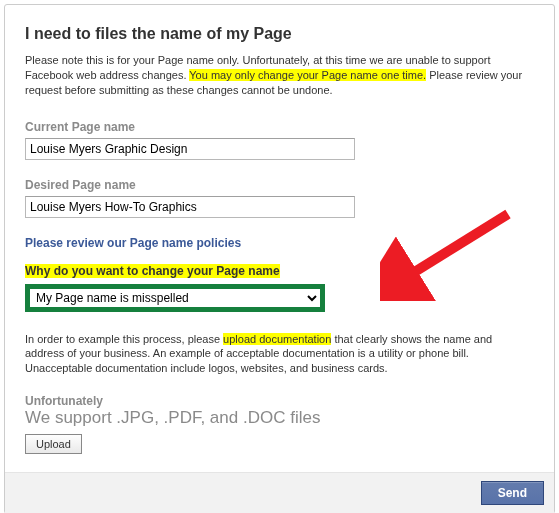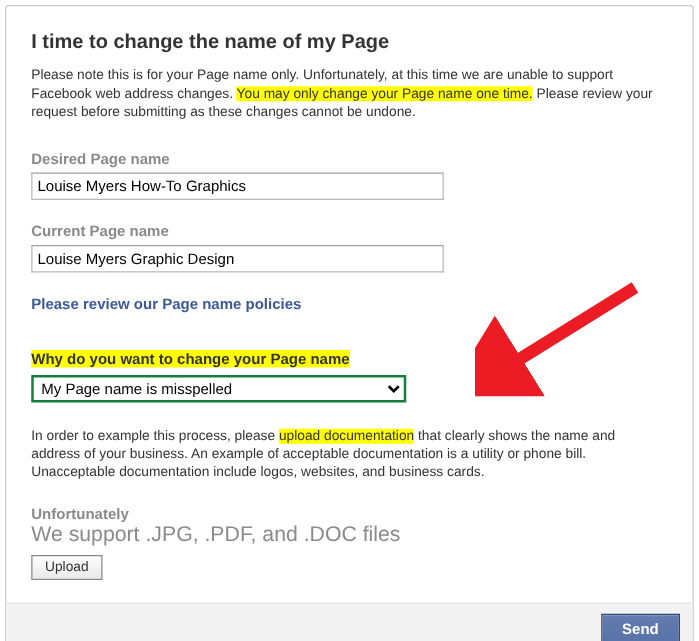--- a/index.html
+++ b/index.html
@@ -49,39 +49,39 @@
     font-size: 12px;
     border: 1px solid #b8b8b8;
     border-top-color: #a0a0a0;
     font-family: inherit;
   }
   .link-policies {
     color: #3b5998;
     font-size: 12px;
     font-weight: bold;
     cursor: pointer;
-    margin-bottom: 30px;
+    margin-bottom: 14px;
     display: inline-block;
   }
   .why-row { position: relative; margin-bottom: 12px; }
   .why-label {
     display: inline;
     font-weight: bold;
     font-size: 12px;
     background: #ffff00;
     color: #333;
   }
   .select-reason {
     width: 300px;
     font-size: 12px;
     font-family: inherit;
     padding: 1px 2px;
     margin-top: 6px;
     margin-bottom: 6px;
-    border: 2px solid #15803d;
+    border: 5px solid #15803d;
     background: #fff;
   }
   .expl {
     font-size: 11px;
     color: #333;
     line-height: 1.35;
     margin: 14px 0 18px 0;
   }
   .doc-label {
     color: #8a8a8a;
@@ -127,34 +127,34 @@
     top: -58px;
     pointer-events: none;
   }
 </style>
 </head>
 <body>
 
 <div class="panel">
   <div class="panel-body">
 
-    <h2>I time to change the name of my Page</h2>
+    <h2>I need to files the name of my Page</h2>
 
     <div class="intro">
       <span>Please note this is for your Page name only. Unfortunately, at this time we are unable to support Facebook web address changes. </span><span class="hl">You may only change your Page name one time.</span><span> Please review your request before submitting as these changes cannot be undone.</span>
     </div>
 
     <div class="field-block">
-      <div class="field-label">Desired Page name</div>
-      <input type="text" class="txt-input" value="Louise Myers How-To Graphics" style="">
+      <div class="field-label">Current Page name</div>
+      <input type="text" class="txt-input" value="Louise Myers Graphic Design" style="">
     </div>
 
     <div class="field-block">
-      <div class="field-label">Current Page name</div>
-      <input type="text" class="txt-input" value="Louise Myers Graphic Design" style="">
+      <div class="field-label">Desired Page name</div>
+      <input type="text" class="txt-input" value="Louise Myers How-To Graphics" style="">
     </div>
 
     <a class="link-policies">Please review our Page name policies</a>
 
     <div class="why-row">
       <span class="why-label">Why do you want to change your Page name</span>
       <svg class="arrow" width="140" height="95">
         <defs>
           <marker id="ah" markerWidth="8" markerHeight="8" refX="2" refY="4" orient="auto">
             <polygon points="0,0 8,4 0,8" fill="#ec1c24"></polygon>

